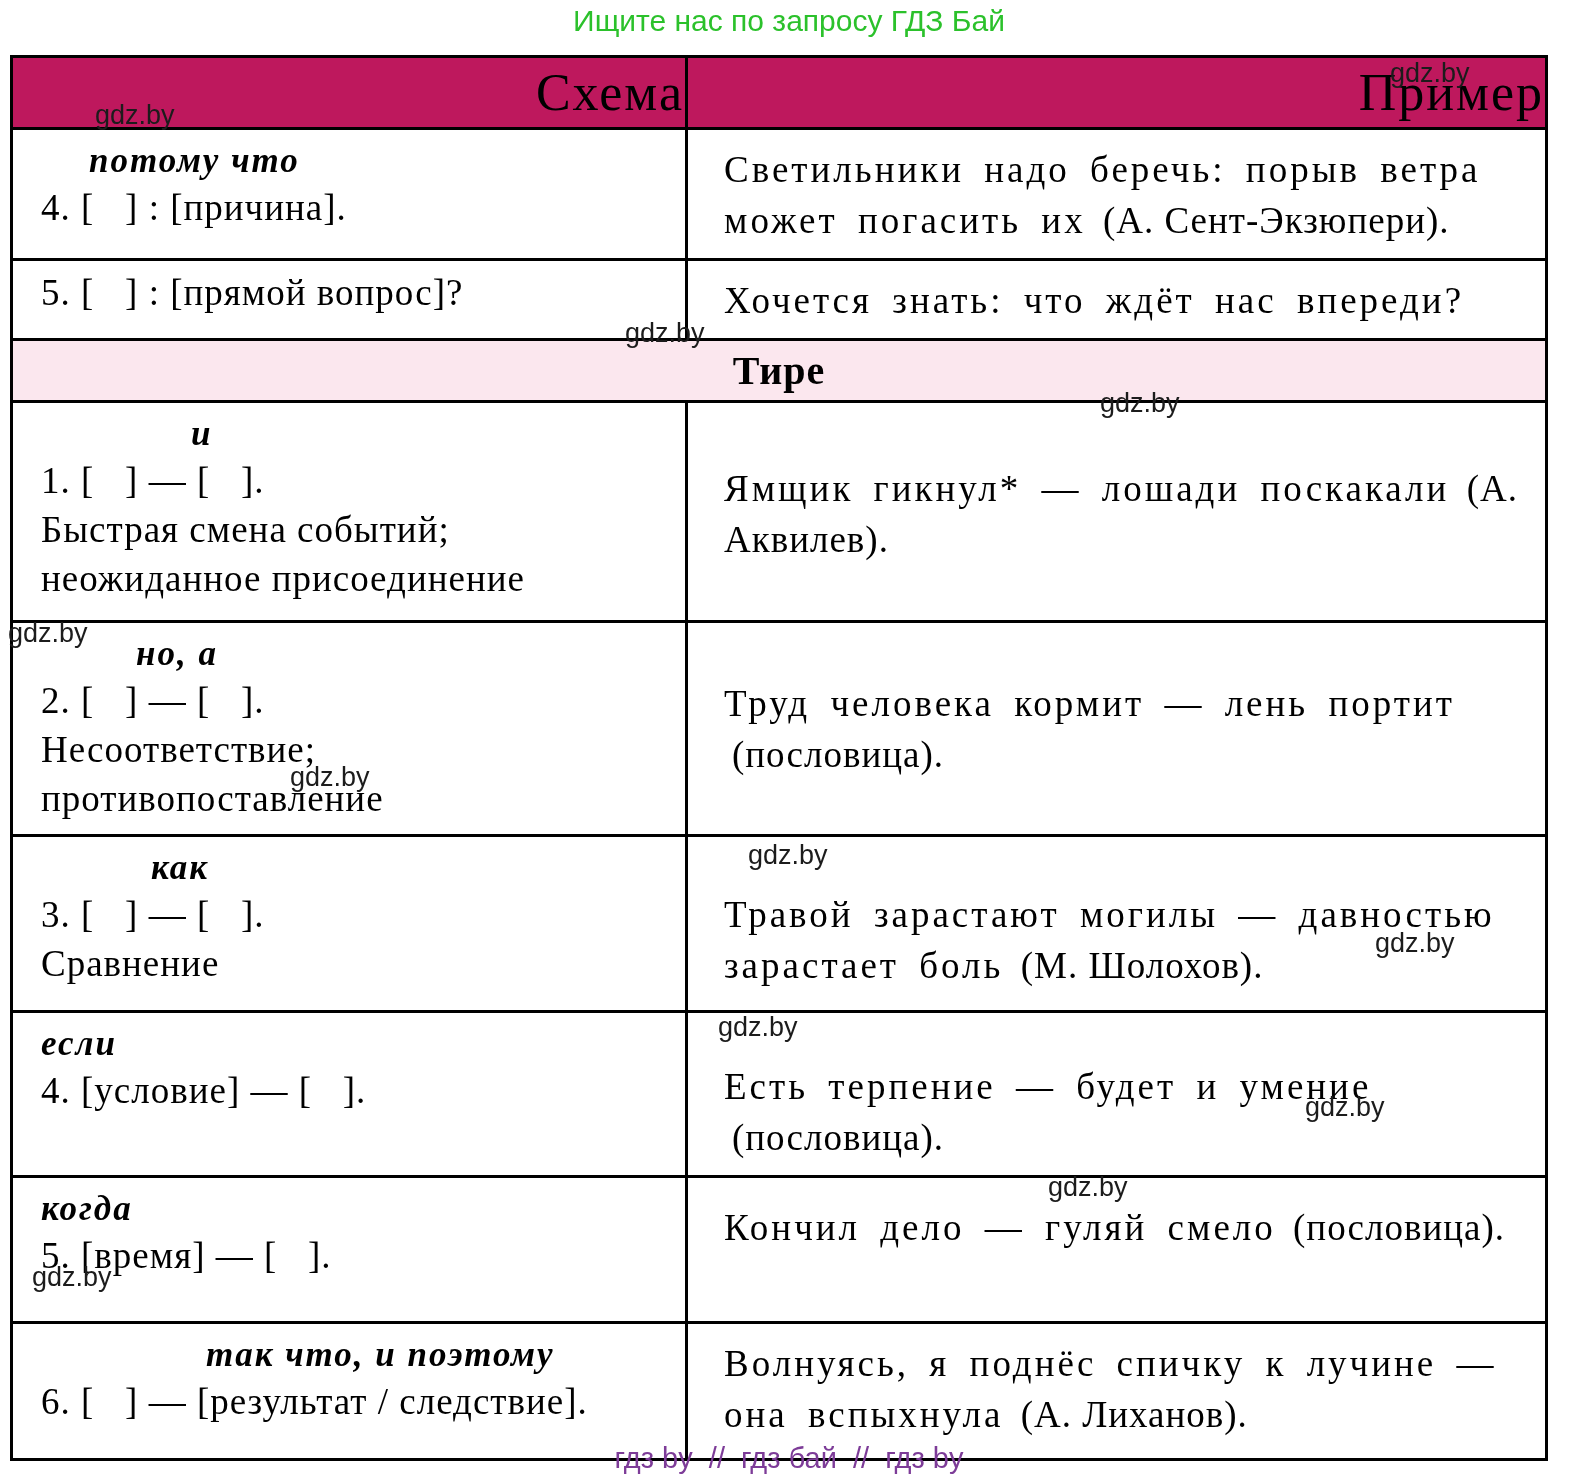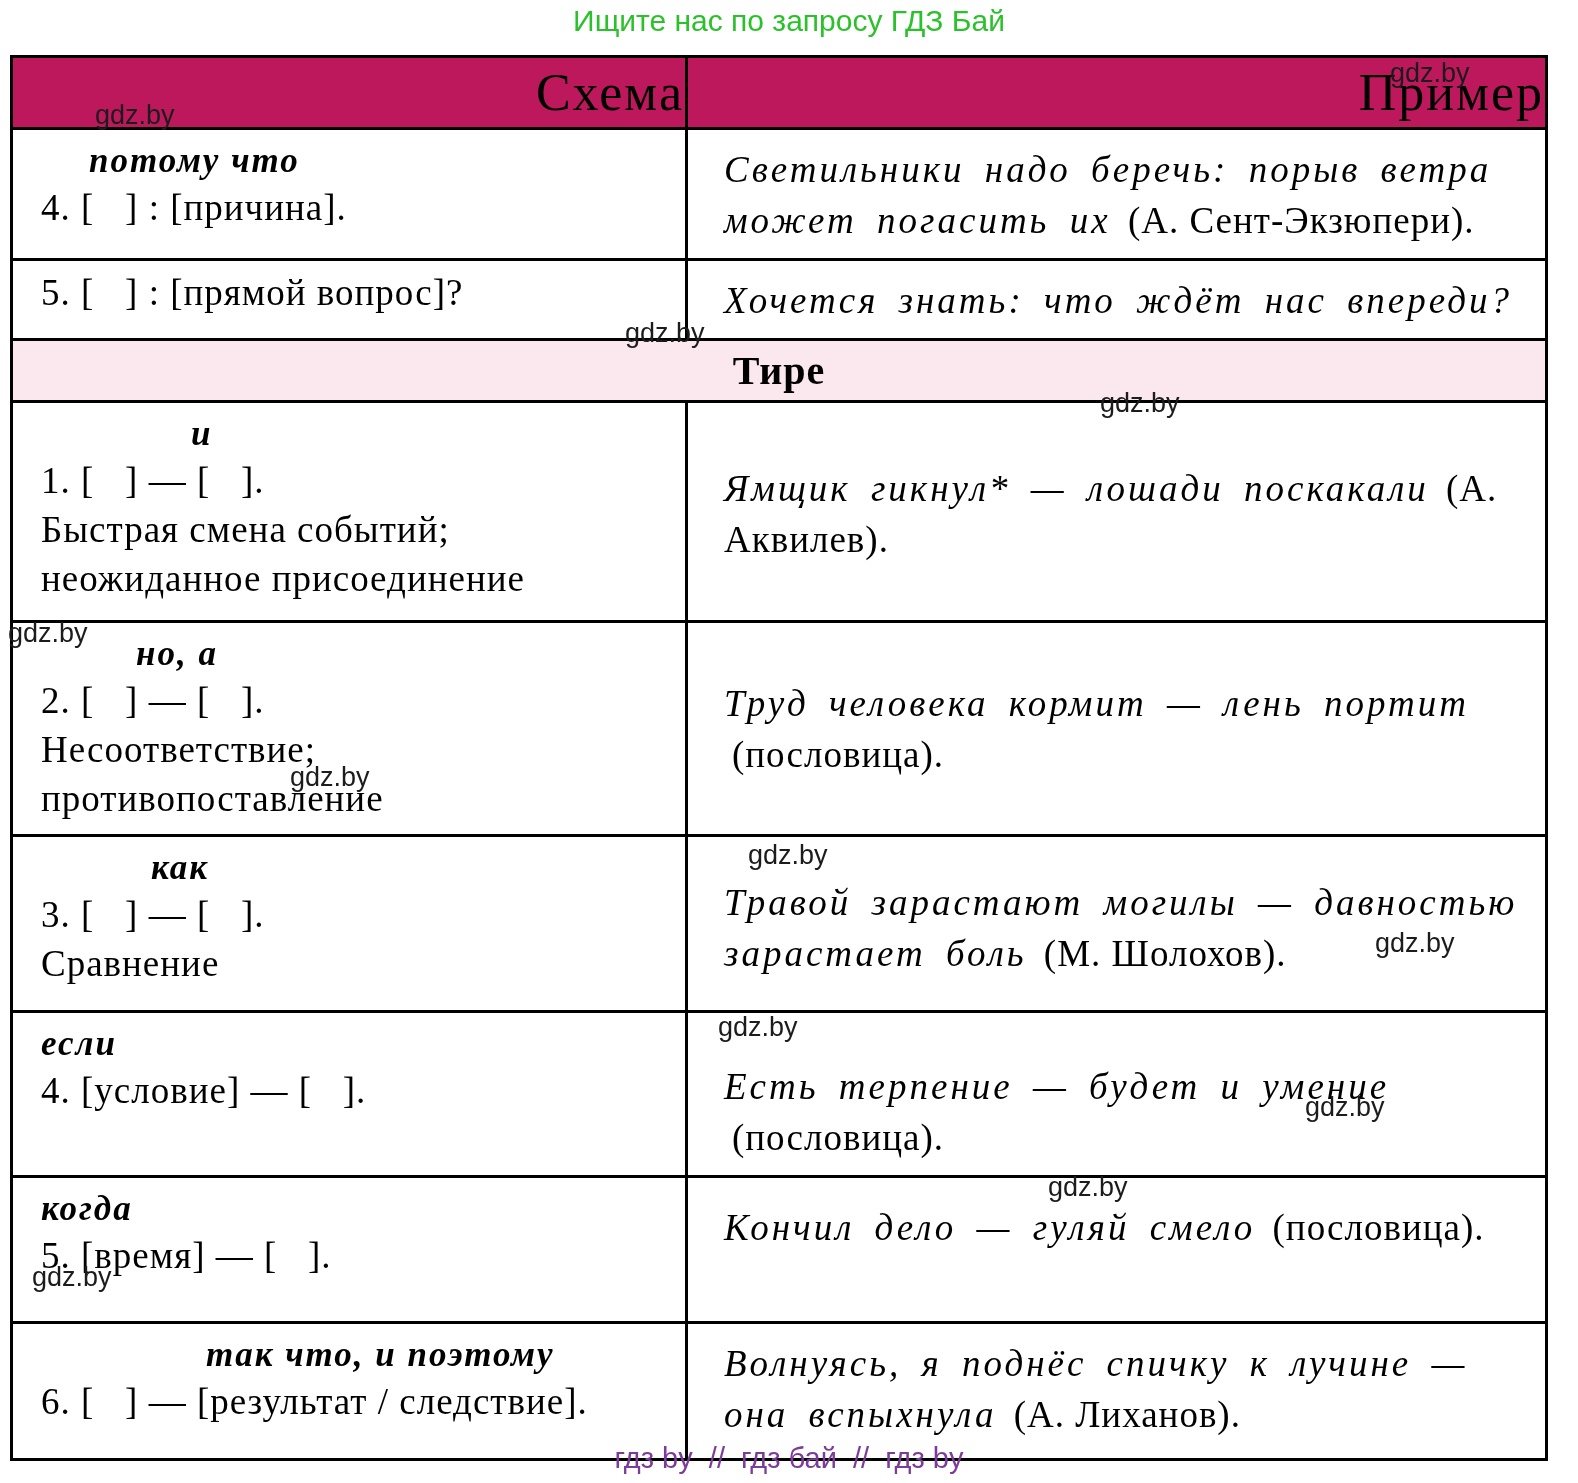--- a/index.html
+++ b/index.html
@@ -78,42 +78,41 @@
   .note-line {
     display: block;
     letter-spacing: 1px;
   }
   .example-cell {
     padding: 14px 22px 12px 36px;
     font-size: 37px;
     line-height: 1.38;
   }
   .example-text {
-    font-style: italic;
     letter-spacing: 3px;
     word-spacing: 8px;
   }
   .example-source {
     font-style: normal;
     letter-spacing: 1px;
     margin-left: 8px;
   }
   
   tr.r-c4 > td { height: 125px; margin-top: 27px; }
   tr.r-c5 > td { height: 70px; }
   tr.r-d1 > td { height: 220px; }
   tr.r-d2 > td { height: 204px; }
   tr.r-d3 > td { height: 176px; }
   tr.r-d4 > td { height: 164px; }
   tr.r-d5 > td { height: 146px; }
   tr.r-d6 > td { height: 137px; }
   
   td.ex-d1 { padding-top: 60px; }
   td.ex-d2 { padding-top: 55px; }
-  td.ex-d3 { padding-top: 40px; }
+  td.ex-d3 { padding-top: 52px; }
   td.ex-d4 { padding-top: 48px; margin-left: 28px; }
   td.ex-d5 { padding-top: 24px; }
   .watermark {
     position: absolute;
     font-family: "Liberation Sans", sans-serif;
     font-size: 27px;
     color: #1c1c1c;
     z-index: 5;
     background: transparent;
   }

